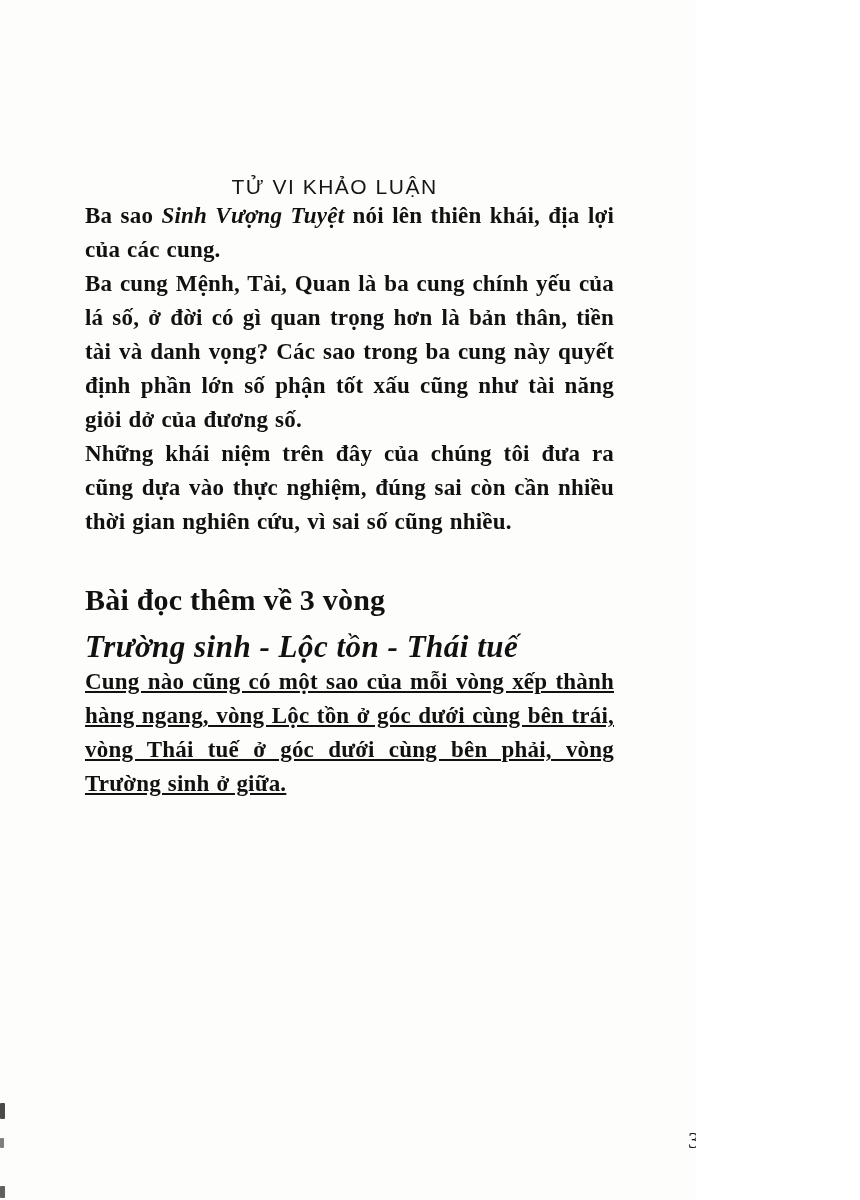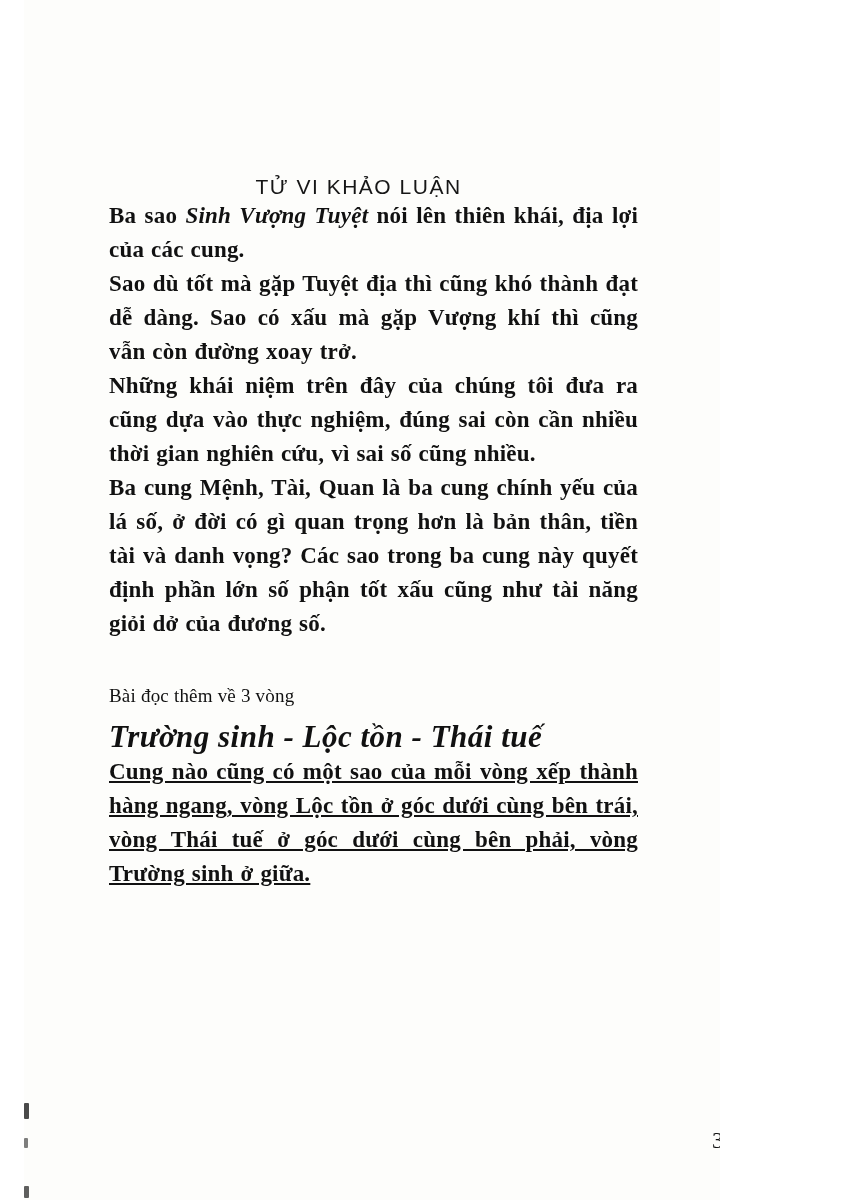--- a/index.html
+++ b/index.html
@@ -10,21 +10,20 @@
   .page {
     position: relative;
     width: 696px;
     height: 1200px;
     background: #fdfdfb;
     overflow: hidden;
     font-family: "Liberation Serif", serif;
     color: #111111;
     box-sizing: border-box;
     padding: 175px 82px 0 85px;
-    margin-left: 24px;
   }
   .running-header {
     text-align: center;
     font-family: "Liberation Sans", sans-serif;
     font-size: 21px;
     font-weight: 500;
     letter-spacing: 1.5px;
     color: #161616;
     margin: 0 30px 0 0;
   }
@@ -36,22 +35,22 @@
     margin: 0;
     letter-spacing: 0.2px;
     word-spacing: 1px;
   }
   p.body em { }
   .mt-after-header { margin-top: 24px; }
   .mt-small  { margin-top: 8px;  }
   .mt-medium { margin-top: 32px; }
   .mt-large  { margin-top: 42px; text-decoration: underline; }
   .section-heading {
-    font-size: 19px;
-    font-weight: 400;
+    font-size: 30px;
+    font-weight: 700;
     margin: 44px 0 0 0;
     letter-spacing: 0.2px;
   }
   .section-title {
     text-align: left;
     font-size: 31px;
     font-style: italic;
     font-weight: 600;
     margin: 12px 30px 0 0;
     letter-spacing: 0.5px;
@@ -76,25 +75,24 @@
 </style>
 </head>
 <body>
 
 <div class="page">
 
   <div class="running-header">TỬ VI KHẢO LUẬN</div>
 
   <p class="body mt-after-header"><span>Ba sao </span><em>Sinh Vượng Tuyệt</em><span> nói lên thiên khái, địa lợi của các cung.</span></p>
 
-  <p class="body mt-small">Sao dù tốt mà gặp Tuyệt địa thì cũng khó thành đạt dễ dàng. Sao có xấu mà gặp Vượng khí thì cũng vẫn còn đường xoay trở.</p>
+
+  <p class="body mt-medium">Ba cung Mệnh, Tài, Quan là ba cung chính yếu của lá số, ở đời có gì quan trọng hơn là bản thân, tiền tài và danh vọng? Các sao trong ba cung này quyết định phần lớn số phận tốt xấu cũng như tài năng giỏi dở của đương số.</p>
 
   <p class="body mt-medium">Những khái niệm trên đây của chúng tôi đưa ra cũng dựa vào thực nghiệm, đúng sai còn cần nhiều thời gian nghiên cứu, vì sai số cũng nhiều.</p>
-
-  <p class="body mt-medium">Ba cung Mệnh, Tài, Quan là ba cung chính yếu của lá số, ở đời có gì quan trọng hơn là bản thân, tiền tài và danh vọng? Các sao trong ba cung này quyết định phần lớn số phận tốt xấu cũng như tài năng giỏi dở của đương số.</p>
 
   <h2 class="section-heading">Bài đọc thêm về 3 vòng</h2>
 
   <h1 class="section-title">Trường sinh - Lộc tồn - Thái tuế</h1>
 
 
   <p class="body mt-large">Cung nào cũng có một sao của mỗi vòng xếp thành hàng ngang, vòng Lộc tồn ở góc dưới cùng bên trái, vòng Thái tuế ở góc dưới cùng bên phải, vòng Trường sinh ở giữa.</p>
 
 
 

